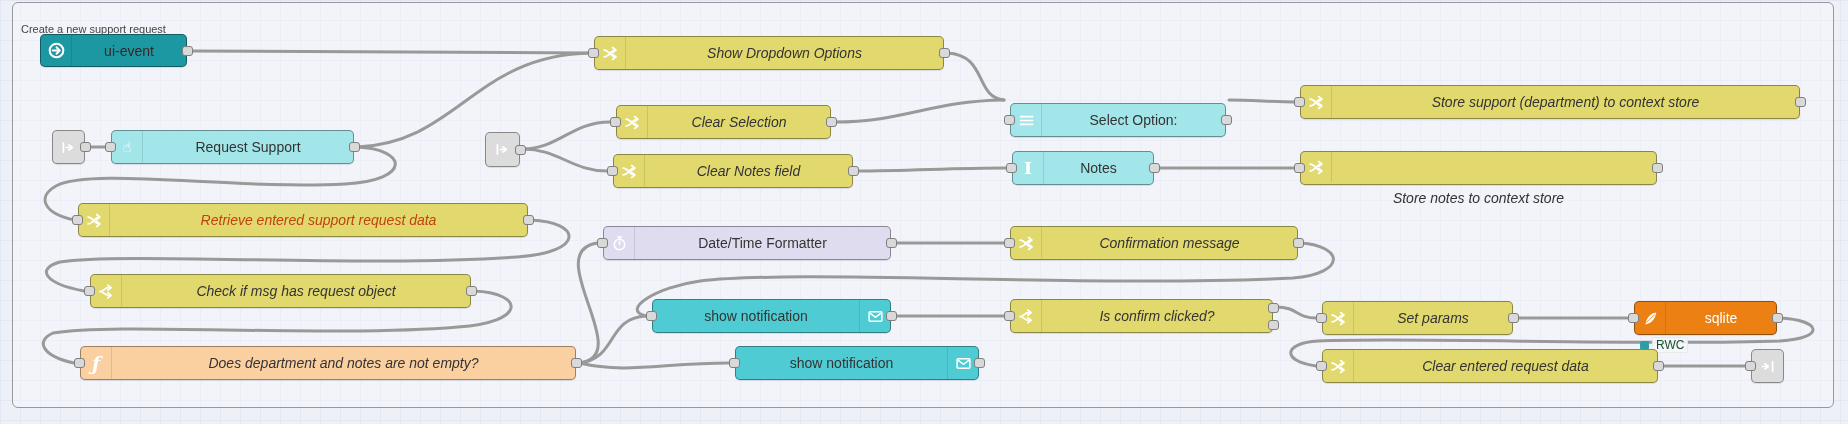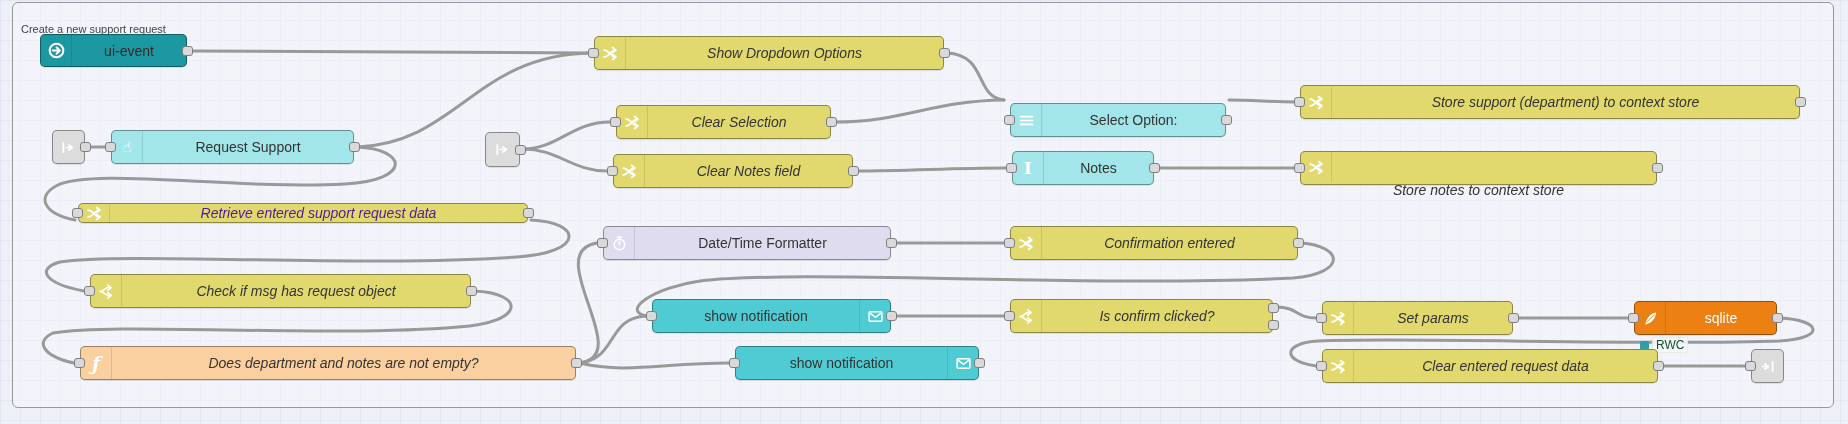--- a/index.html
+++ b/index.html
@@ -21,21 +21,21 @@
   svg.wires{position:absolute;left:0;top:0;z-index:2;}
   svg.wires path{stroke:#999999;stroke-width:3;fill:none;stroke-linecap:round;}
   .node{
     position:absolute;z-index:3;border:1px solid rgba(0,0,0,0.38);
     border-radius:5px;display:flex;box-sizing:border-box;
     box-shadow:0 1px 1px rgba(0,0,0,0.10);
   }
   .nicon{flex:0 0 30px;width:30px;display:flex;align-items:center;justify-content:center;border-right:1px solid rgba(0,0,0,0.10);}
   .nicon.right{border-right:none;border-left:1px solid rgba(0,0,0,0.10);}
   .nicon.full{flex:1;border:none;}
-  .lbl{flex:1;display:flex;align-items:center;justify-content:center;font-size:14px;white-space:nowrap;overflow:hidden;padding:8px 8px;}
+  .lbl{flex:1;display:flex;align-items:center;justify-content:center;font-size:14px;white-space:nowrap;overflow:hidden;padding:16px 8px;}
   .it .lbl{font-style:italic;}
   .glyph{color:#fff;font-size:16px;font-weight:bold;line-height:1;}
   .glyph.serif{font-family:"DejaVu Serif",serif;font-size:17px;}
   .port{position:absolute;width:11px;height:10px;background:#d9d9d9;border:1px solid #7f7f7f;border-radius:3px;z-index:4;box-sizing:border-box;}
   .port.pin{left:-7px;top:calc(50% - 5px);}
   .port.pout{right:-7px;top:calc(50% - 5px);}
   .port.o1{top:3px;}
   .port.o2{top:20px;}
   .status{position:absolute;z-index:3;display:flex;align-items:center;gap:3px;font-size:12px;color:#14532d;}
   .status .sq{width:9px;height:9px;border-radius:2px;display:inline-block;}
@@ -191,21 +191,21 @@
             <path fill="none" stroke="#fff" stroke-width="2" stroke-linecap="round" stroke-linejoin="round" d="M2.5 6 C8 6 11 14 15 14"></path>
             <path fill="none" stroke="#fff" stroke-width="2" stroke-linecap="round" stroke-linejoin="round" d="M12.5 11 L16.5 14 L12.5 17"></path>
             <path fill="none" stroke="#fff" stroke-width="2" stroke-linecap="round" stroke-linejoin="round" d="M2.5 14 C8 14 11 6 15 6"></path>
             <path fill="none" stroke="#fff" stroke-width="2" stroke-linecap="round" stroke-linejoin="round" d="M12.5 3 L16.5 6 L12.5 9"></path>
           </svg>
         </div>
         <span class="lbl">Store notes to context store</span>
         <span class="port pin"></span>
         <span class="port pout"></span>
       </div>
-      <div class="node it" style="left: 78px; top: 203px; width: 450px; height: 20px; background: rgb(226, 217, 110); color: #4c1d95;">
+      <div class="node it" style="left: 78px; top: 203px; width: 450px; height: 34px; background: rgb(226, 217, 110); color: #c2410c;">
         <div class="nicon">
           <svg viewBox="0 0 20 20" width="17" height="17">
             <path fill="none" stroke="#fff" stroke-width="2" stroke-linecap="round" stroke-linejoin="round" d="M2.5 6 C8 6 11 14 15 14"></path>
             <path fill="none" stroke="#fff" stroke-width="2" stroke-linecap="round" stroke-linejoin="round" d="M12.5 11 L16.5 14 L12.5 17"></path>
             <path fill="none" stroke="#fff" stroke-width="2" stroke-linecap="round" stroke-linejoin="round" d="M2.5 14 C8 14 11 6 15 6"></path>
             <path fill="none" stroke="#fff" stroke-width="2" stroke-linecap="round" stroke-linejoin="round" d="M12.5 3 L16.5 6 L12.5 9"></path>
           </svg>
         </div>
         <span class="lbl">Retrieve entered support request data</span>
         <span class="port pin"></span>
@@ -226,21 +226,21 @@
       </div>
       <div class="node it" style="left: 1010px; top: 226px; width: 288px; height: 34px; background: rgb(226, 217, 110); color: rgb(51, 51, 51);">
         <div class="nicon">
           <svg viewBox="0 0 20 20" width="17" height="17">
             <path fill="none" stroke="#fff" stroke-width="2" stroke-linecap="round" stroke-linejoin="round" d="M2.5 6 C8 6 11 14 15 14"></path>
             <path fill="none" stroke="#fff" stroke-width="2" stroke-linecap="round" stroke-linejoin="round" d="M12.5 11 L16.5 14 L12.5 17"></path>
             <path fill="none" stroke="#fff" stroke-width="2" stroke-linecap="round" stroke-linejoin="round" d="M2.5 14 C8 14 11 6 15 6"></path>
             <path fill="none" stroke="#fff" stroke-width="2" stroke-linecap="round" stroke-linejoin="round" d="M12.5 3 L16.5 6 L12.5 9"></path>
           </svg>
         </div>
-        <span class="lbl">Confirmation entered</span>
+        <span class="lbl">Confirmation message</span>
         <span class="port pin"></span>
         <span class="port pout"></span>
       </div>
       <div class="node it" style="left: 90px; top: 274px; width: 381px; height: 34px; background: rgb(226, 217, 110); color: rgb(51, 51, 51);">
         <div class="nicon">
           <svg viewBox="0 0 20 20" width="17" height="17">
             <path fill="none" stroke="#fff" stroke-width="2" stroke-linecap="round" stroke-linejoin="round" d="M2.5 10 C7 10 7.5 5.5 12 5.5 L14 5.5"></path>
             <path fill="none" stroke="#fff" stroke-width="2" stroke-linecap="round" stroke-linejoin="round" d="M11.5 2.5 L15.5 5.5 L11.5 8.5"></path>
             <path fill="none" stroke="#fff" stroke-width="2" stroke-linecap="round" stroke-linejoin="round" d="M2.5 10 C7 10 7.5 14.5 12 14.5 L14 14.5"></path>
             <path fill="none" stroke="#fff" stroke-width="2" stroke-linecap="round" stroke-linejoin="round" d="M11.5 11.5 L15.5 14.5 L11.5 17.5"></path>

